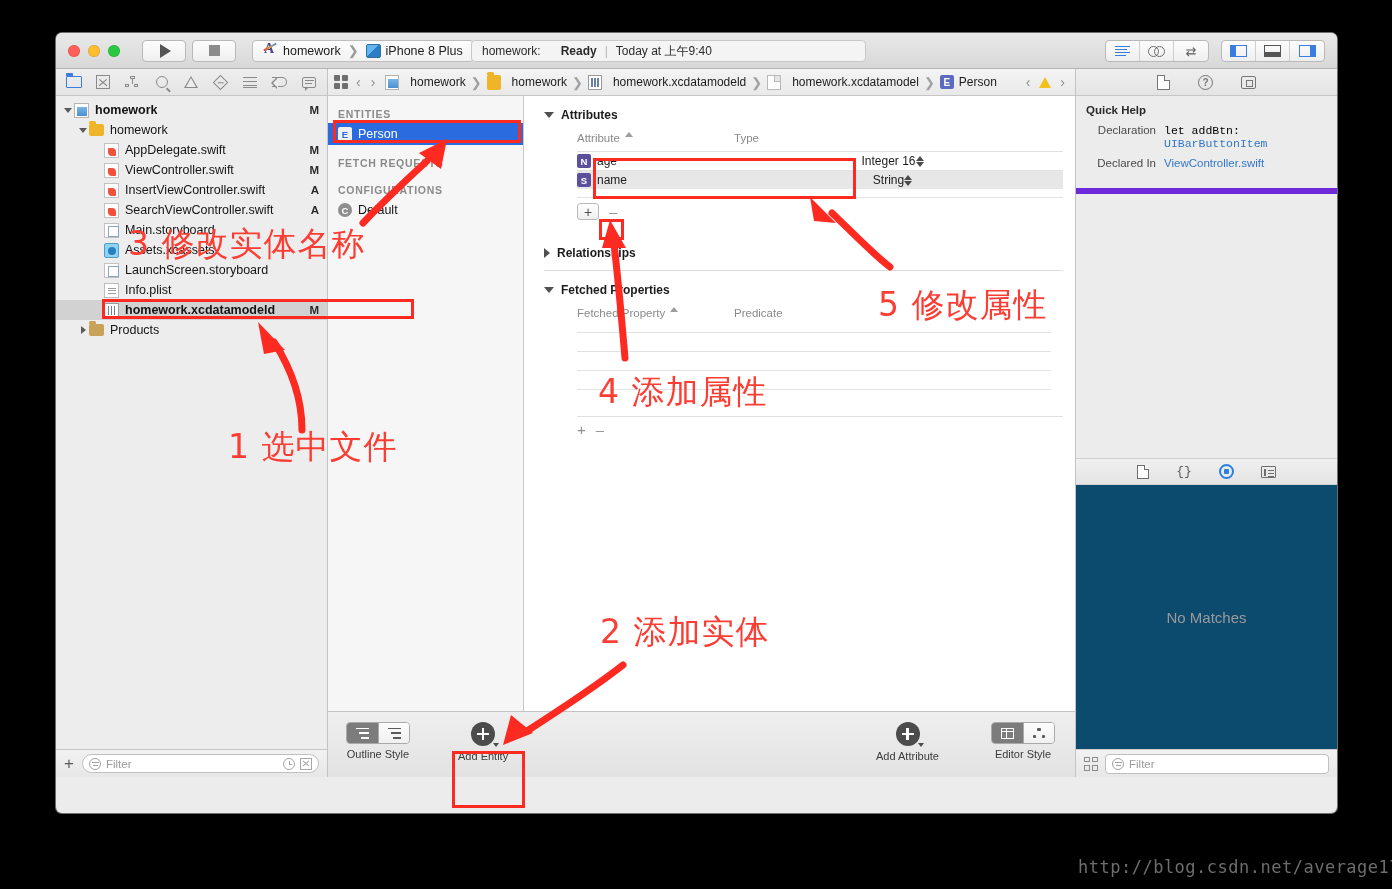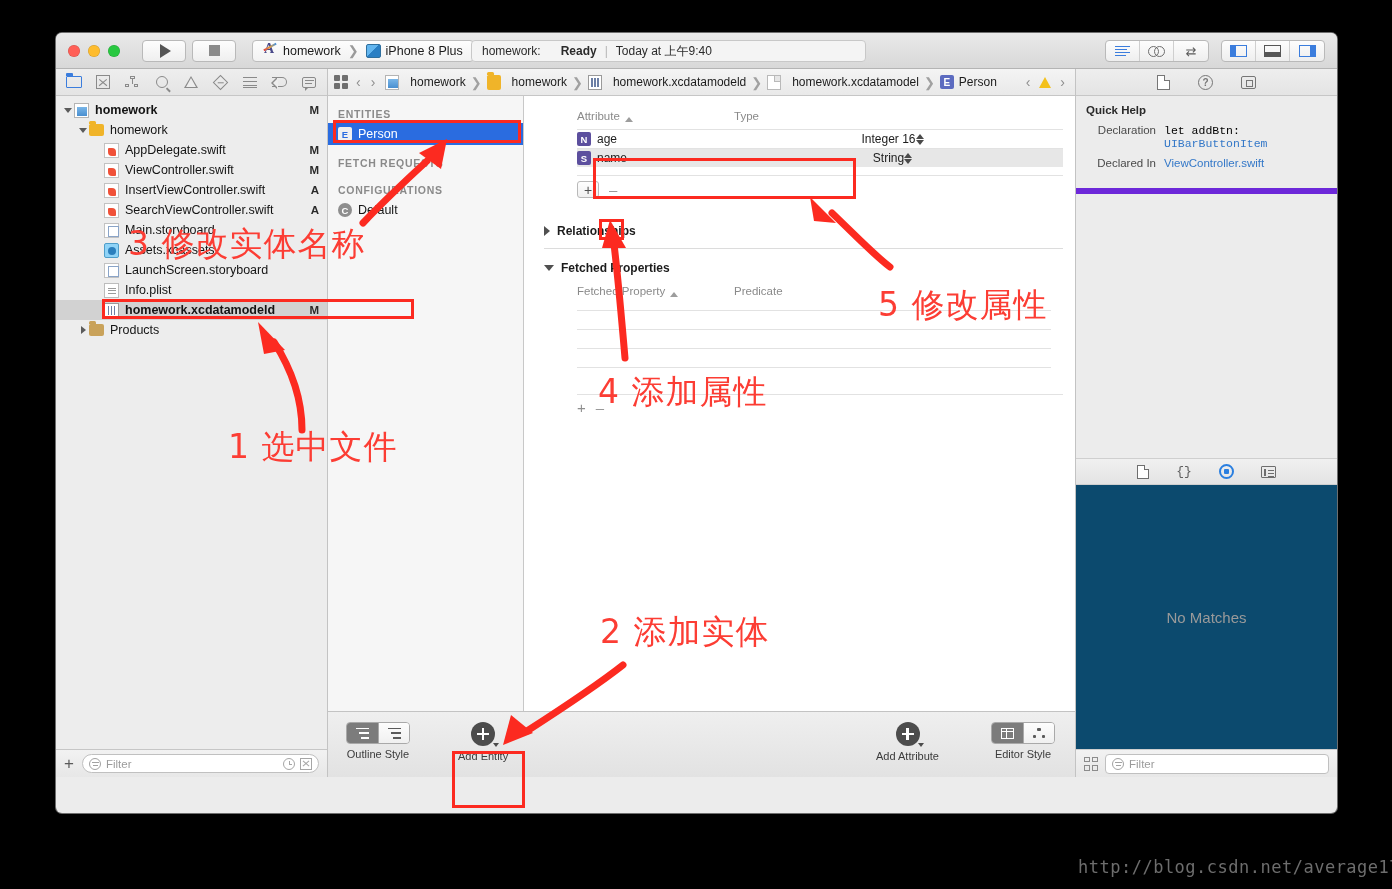--- a/index.html
+++ b/index.html
@@ -242,21 +242,21 @@
   .badge-c { width: 14px; height: 14px; border-radius: 50%; background: #8e8e8e; color:#fff;
              font-size: 9.5px; font-weight: bold; display:flex; align-items:center; justify-content:center; flex:0 0 14px; }
 
   .detail-pane { flex: 1; background: #fff; position: relative; padding-top: 8px; }
   .sect-head { display: flex; align-items: center; gap: 7px; padding: 4px 0 4px 12px; font-size: 12px; font-weight: bold; color: #1c1c1c; }
   .disc-d { width:0;height:0;border-left:5px solid transparent;border-right:5px solid transparent;border-top:6px solid #505050; }
   .disc-r { width:0;height:0;border-top:5px solid transparent;border-bottom:5px solid transparent;border-left:6px solid #505050; }
 
   .tbl { margin: 6px 12px 0 45px; }
   .tbl-head { display: flex; font-size: 11.5px; color: #8a8a8a; padding-bottom: 7px; }
-  .th-attr { width: 157px; display: flex; align-items: flex-end; gap: 5px; }
+  .th-attr { width: 157px; display: flex; align-items: flex-start; gap: 5px; }
   .sort-caret { width:0;height:0;border-left:4px solid transparent;border-right:4px solid transparent;border-bottom:5px solid #9d9d9d; }
   .tbl-row { display: flex; align-items: center; height: 19px; font-size: 12px; color: #1c1c1c; border-top: 1px solid #e2e2e2; }
   .tbl-row.alt { background: #e7e7e7; }
   .tbl-row .c1 { width: 157px; display: flex; align-items: center; gap: 6px; }
   .tbl-row .c2 { flex: 1; display: flex; align-items: center; justify-content: center; padding-right: 12px; }
   .tag-n, .tag-s {
     width: 14px; height: 14px; border-radius: 2px; background: #5c4f9e; color: #fff;
     font-size: 9.5px; font-weight: bold; display: flex; align-items: center; justify-content: center; flex: 0 0 14px;
   }
   .stepper { display: flex; flex-direction: column; align-items: center; gap: 1px; color: #4a4a4a; }
@@ -641,20 +641,24 @@
             <div class="ent-head" style="padding-top:12px">FETCH REQUESTS</div>
             <div class="ent-head" style="padding-top:12px">CONFIGURATIONS</div>
             <div class="ent-row">
               <span class="badge-c">C</span>
               <span>Default</span>
             </div>
           </div>
 
           <div class="detail-pane">
 
+            <div class="sect-head">
+              <span class="disc-d"></span>
+              <span>Attributes</span>
+            </div>
 
             <div class="tbl">
               <div class="tbl-head">
                 <div class="th-attr">
                   <span>Attribute</span>
                   <span class="sort-caret"></span>
                 </div>
                 <div>
                   <span>Type</span>
                 </div>

